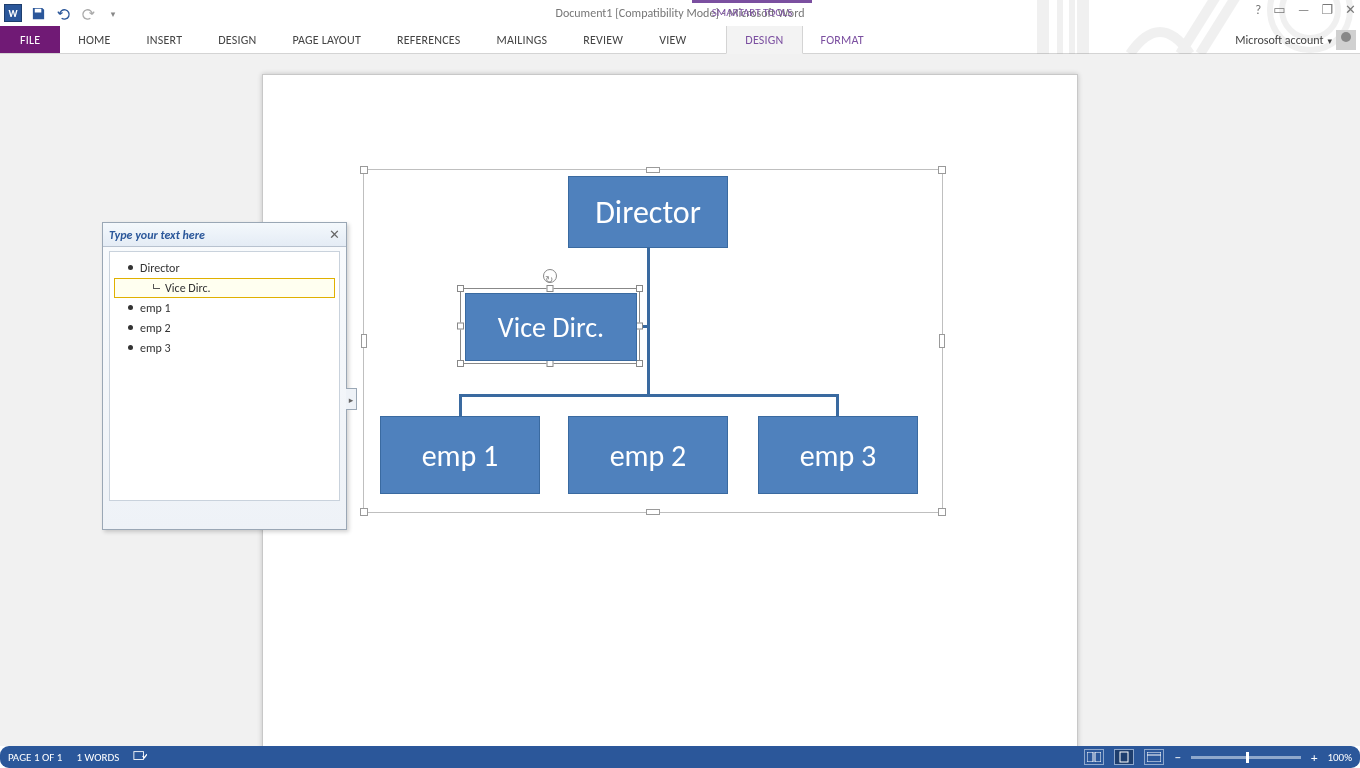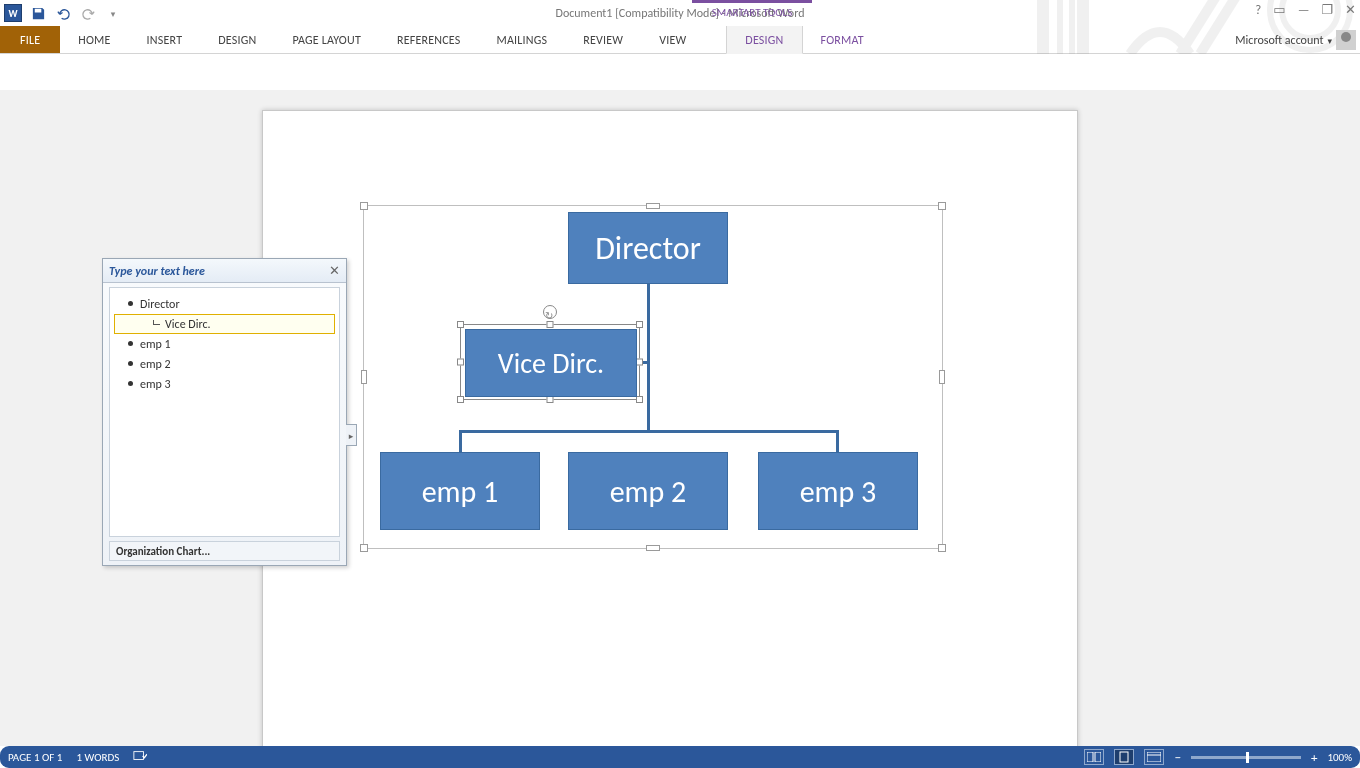--- a/index.html
+++ b/index.html
@@ -13,28 +13,28 @@
   .title-text { position:absolute; left:0; right:0; text-align:center; font-size:12px; color:#777; pointer-events:none;}
   .smartart-tools { position:absolute; left:692px; top:0; width:120px; text-align:center; font-size:11px; color:#7b4fa0; border-top:3px solid #7b4fa0; height:26px; line-height:20px; }
   .win-controls { position:absolute; right:4px; top:2px; display:flex; gap:12px; align-items:center; color:#777; font-size:13px;}
   .win-btn { cursor:pointer; }
   .account-area { position:absolute; right:4px; top:28px; height:24px; display:flex; align-items:center; font-size:12px; color:#444; gap:4px;}
   .avatar { width:20px; height:20px; background:#d0d0d0; }
   .avatar::before { content:""; display:block; width:10px; height:10px; background:#888; border-radius:50%; margin:2px auto 0;}
   
   .ribbon-tabs { height:28px; background:#fff; border-bottom:1px solid #d4d4d4; display:flex; align-items:stretch; }
   .tab { padding:0 18px; font-size:12px; color:#444; display:flex; align-items:center; cursor:pointer; text-transform:uppercase; letter-spacing:0.2px;}
-  .tab.file { background:#a16207; color:#fff; font-weight:normal; padding:0 20px;}
+  .tab.file { background:#701a75; color:#fff; font-weight:normal; padding:0 20px;}
   .tab.contextual { color:#7b4fa0; }
   .tab.contextual.active { background:#f3f3f3; border-left:1px solid #d4d4d4; border-right:1px solid #d4d4d4; border-bottom:1px solid #f3f3f3; margin-bottom:-1px;}
   
   .swoosh { position:absolute; right:0; top:0; width:480px; height:54px; pointer-events:none; opacity:0.12; overflow:hidden;}
   .swoosh svg { width:100%; height:100%; }
   
-  .doc-area { position:absolute; left:0; top:54px; right:0; bottom:22px; background:#f1f1f1; overflow:hidden;margin-top:36px;}
+  .doc-area { position:absolute; left:0; top:54px; right:0; bottom:22px; background:#f1f1f1; overflow:hidden;}
   .page { position:absolute; left:262px; top:20px; width:816px; height:1056px; background:#fff; box-shadow:0 0 5px rgba(0,0,0,0.2); border:1px solid #c8c8c8;}
   
   .smartart-frame { position:absolute; left:100px; top:94px; width:580px; height:344px; border:1px solid #bfbfbf; }
   .sel-handle { position:absolute; width:8px; height:8px; background:#fff; border:1px solid #9a9a9a; }
   .sel-handle.mid { width:14px; height:6px; }
   .sel-handle.midv { width:6px; height:14px; }
   
   .text-pane { position:absolute; left:102px; top:168px; width:245px; height:308px; background:linear-gradient(#f9fbfd,#eef2f7); border:1px solid #9aa7b5; box-shadow:2px 2px 4px rgba(0,0,0,0.18);}
   .tp-header { height:24px; background:linear-gradient(#f4f8fc,#e4ecf5); border-bottom:1px solid #b8c2cf; display:flex; align-items:center; padding:0 6px; font-size:12px; color:#2b579a; font-style:italic; font-weight:600; justify-content:space-between;}
   .tp-close { cursor:pointer; color:#666; font-style:normal; font-weight:normal; font-size:13px;}
@@ -178,21 +178,20 @@
       <span>Type your text here</span>
       <span class="tp-close">✕</span>
     </div>
     <div class="tp-body">
       <div class="tp-item"><span class="tp-bullet"></span><span>Director</span></div>
       <div class="tp-item l2 selected"><span class="tp-bullet"></span><span>Vice Dirc.</span></div>
       <div class="tp-item"><span class="tp-bullet"></span><span>emp 1</span></div>
       <div class="tp-item"><span class="tp-bullet"></span><span>emp 2</span></div>
       <div class="tp-item"><span class="tp-bullet"></span><span>emp 3</span></div>
     </div>
-    <div class="tp-footer">Organization Chart...</div>
     <div class="tp-expand">▸</div>
   </div>
 </div>
 
 <div class="statusbar">
   <div class="status-left">
     <span>PAGE 1 OF 1</span>
     <span>1 WORDS</span>
     <span><svg width="14" height="14" viewBox="0 0 16 16">
           <rect x="1" y="3" width="11" height="9" fill="none" stroke="#fff"></rect>

